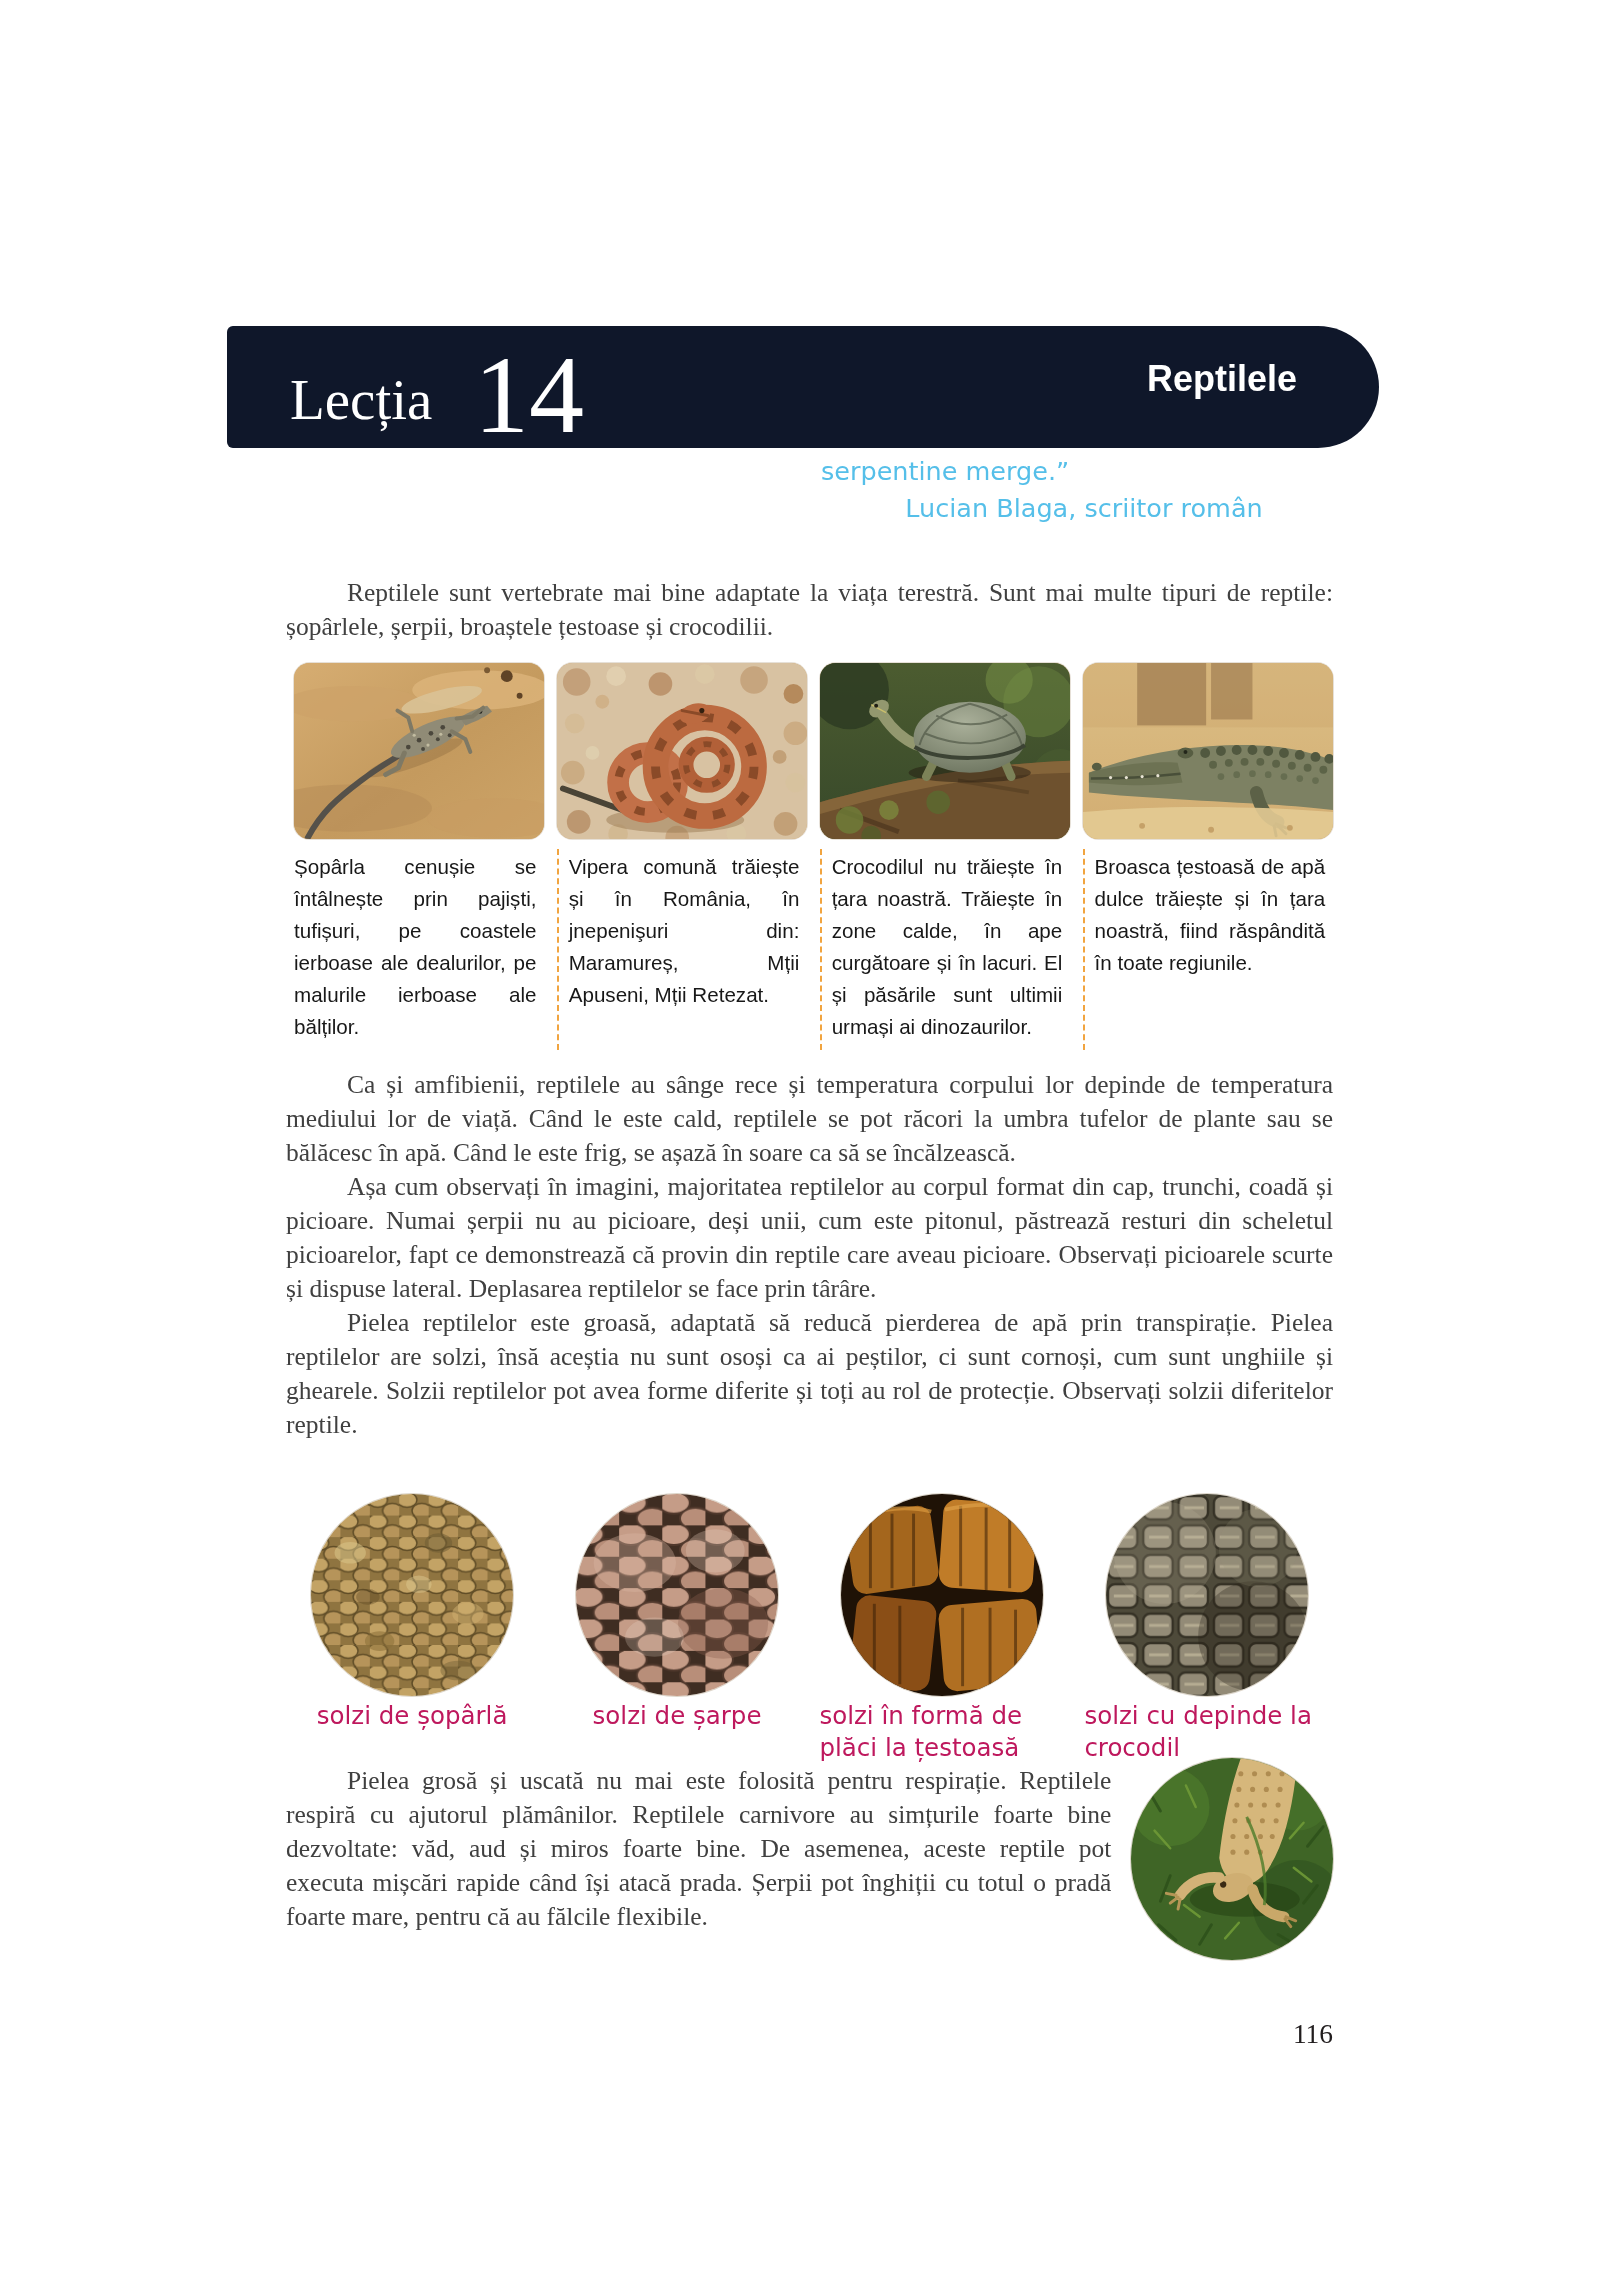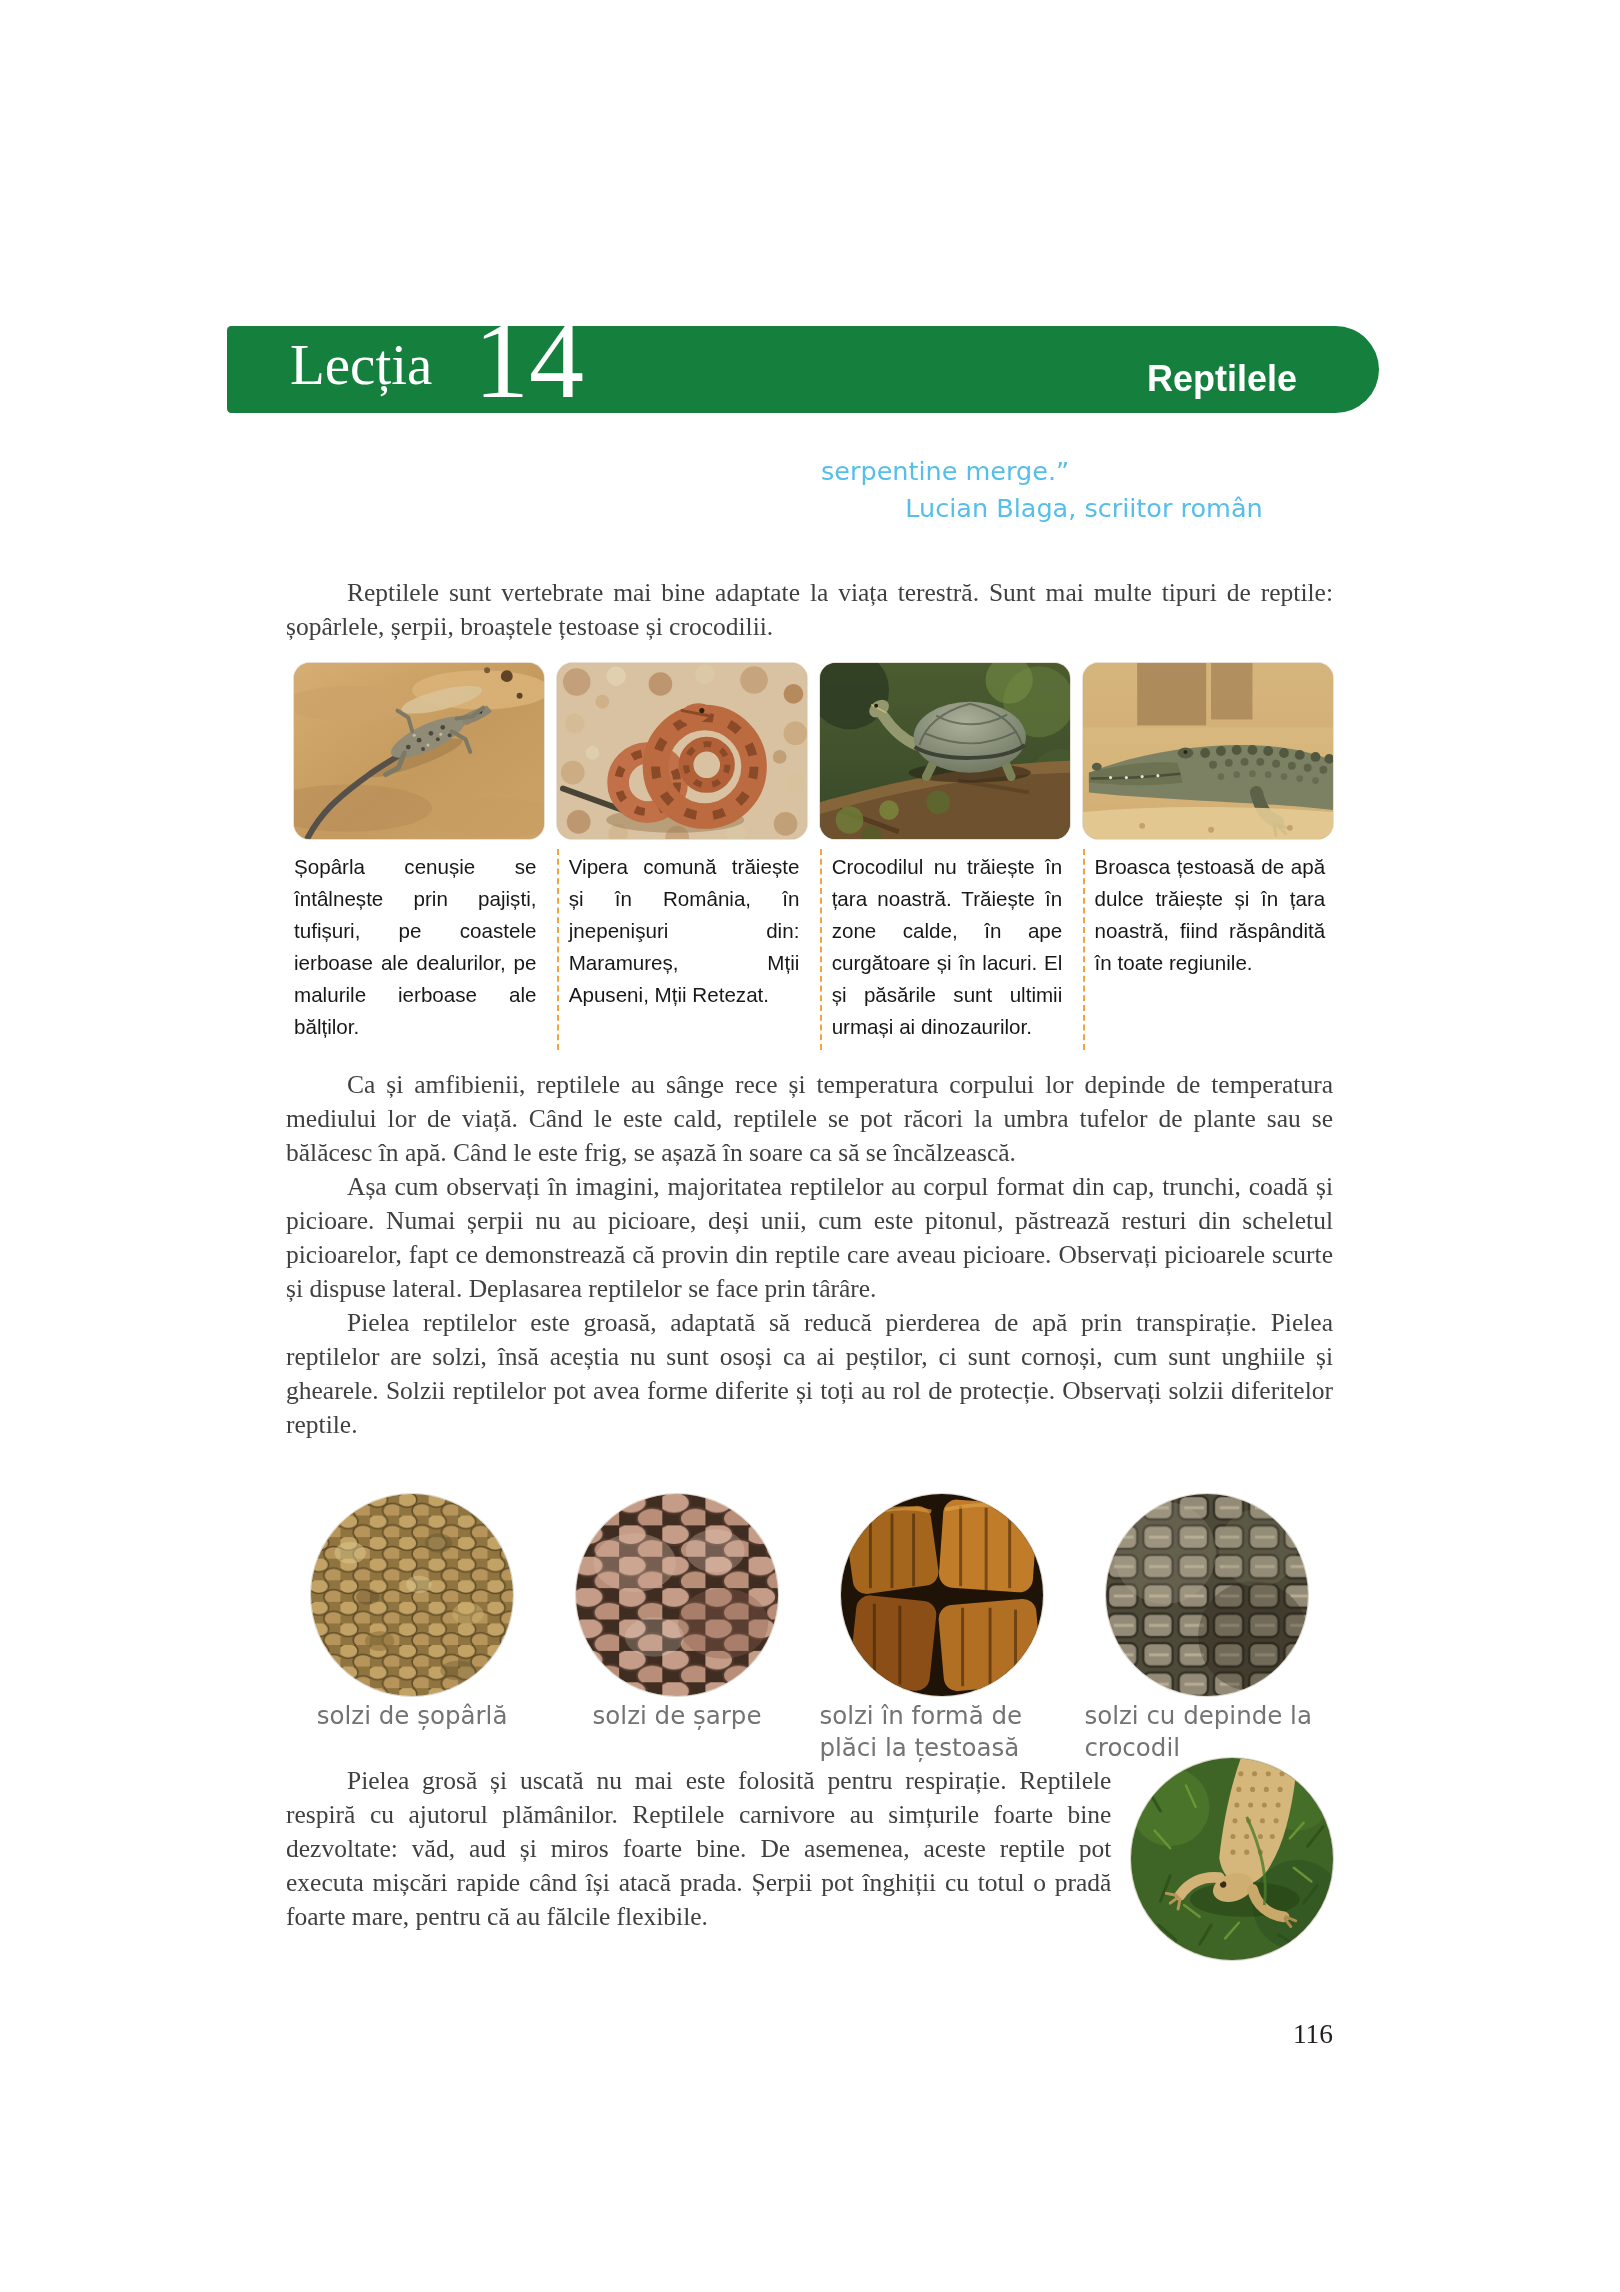--- a/index.html
+++ b/index.html
@@ -1,21 +1,21 @@
 <!DOCTYPE html>
 <html lang="ro"><head>
 <meta charset="utf-8">
 <style>
   html,body{margin:0;padding:0;background:#ffffff;}
   .page{position:relative;width:1620px;height:2293px;background:#ffffff;overflow:hidden;
         font-family:"Liberation Serif",serif;color:#211d1e;}
 
   
-  .banner{position:absolute;left:227px;top:326px;width:1152px;height:87px;
-          background:#15803d;border-radius:5.9px 61px 61px 5.9px;}
+  .banner{position:absolute;left:227px;top:326px;width:1152px;height:122px;
+          background:#0f172a;border-radius:5.9px 61px 61px 5.9px;}
   .lesson-word{position:absolute;left:63px;bottom:19.6px;color:#ffffff;
                font-family:"Liberation Serif",serif;font-size:57px;line-height:1;}
   .lesson-num{position:absolute;left:247px;bottom:-2px;color:#ffffff;
               font-family:"Liberation Serif",serif;font-size:110px;line-height:1;}
   .lesson-title{position:absolute;right:82px;top:35px;color:#ffffff;
                 font-family:"Liberation Sans",sans-serif;font-weight:bold;font-size:36px;line-height:1;}
 
   
   .quote{position:absolute;left:821px;top:453px;width:565px;color:#55bfe9;
          font-family:"DejaVu Sans",sans-serif;font-size:25.5px;line-height:37px;}
@@ -40,21 +40,21 @@
                text-align:justify;color:#181818;min-height:201px;box-sizing:border-box;padding:2px 7.8px 0 0;}
   .fig-caption.sep{border-left:2px dashed #f1a43f;padding-left:9.8px;}
 
   
   .scales{position:absolute;left:286px;top:1494px;width:1047px;}
   .scale-grid{display:grid;grid-template-columns:repeat(4,1fr);gap:12.7px;justify-items:center;}
   .scale-circle{width:202px;height:202px;border-radius:50%;overflow:hidden;box-shadow:0 0 0 1px #ddd6ca;}
   .scale-circle svg{width:100%;height:100%;display:block;}
   .scale-caption-grid{display:grid;grid-template-columns:repeat(4,1fr);gap:12.7px;margin-top:3.9px;}
   .scale-caption{font-family:"DejaVu Sans",sans-serif;font-size:24.5px;line-height:32px;
-                 color:#737373;text-align:center;}
+                 color:#be185d;text-align:center;}
   .scale-caption span{display:inline-block;max-width:245px;text-align:left;}
   .scale-caption.c1 span,.scale-caption.c2 span{text-align:center;}
 
   
   .p5wrap{position:absolute;left:286px;top:1764px;width:1047px;}
   .lizard-circle{float:right;width:202px;height:202px;border-radius:50%;overflow:hidden;
                  margin:-5.9px 0 11.8px 19.6px;box-shadow:0 0 0 1px #d8d2c6;}
   .lizard-circle svg{width:100%;height:100%;display:block;}
 
   

